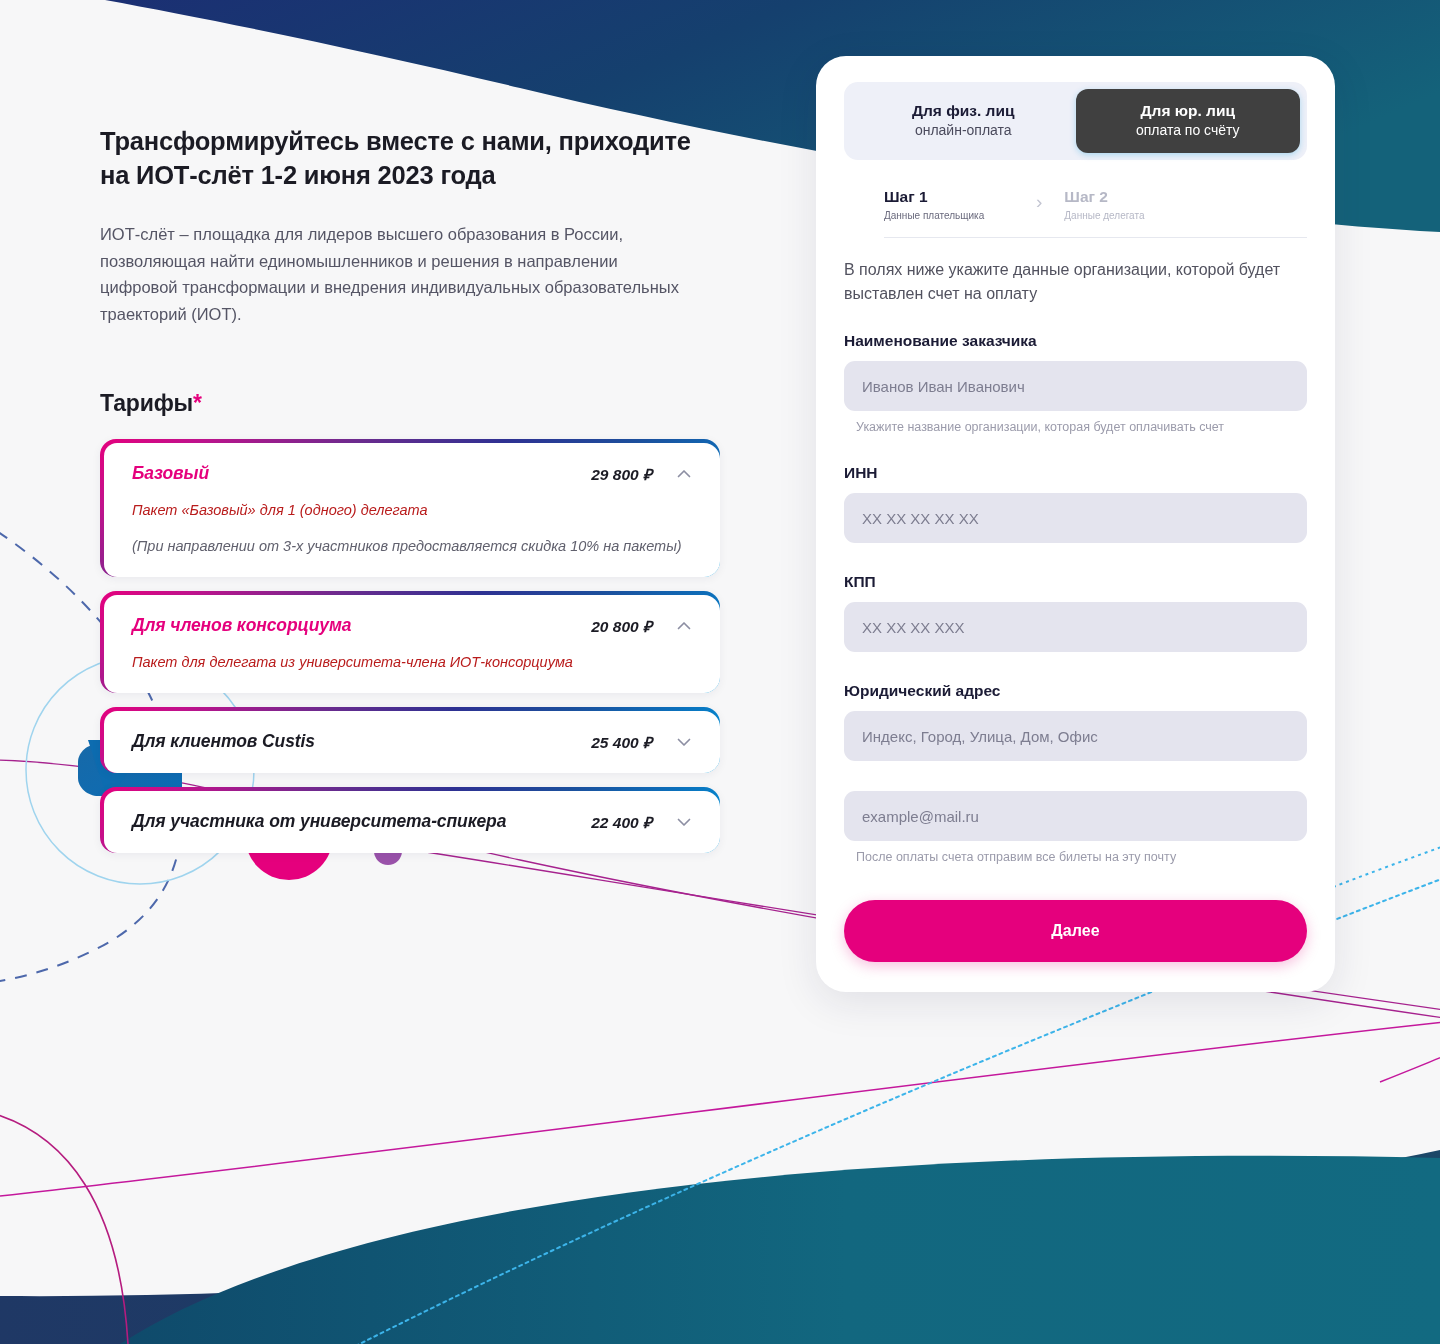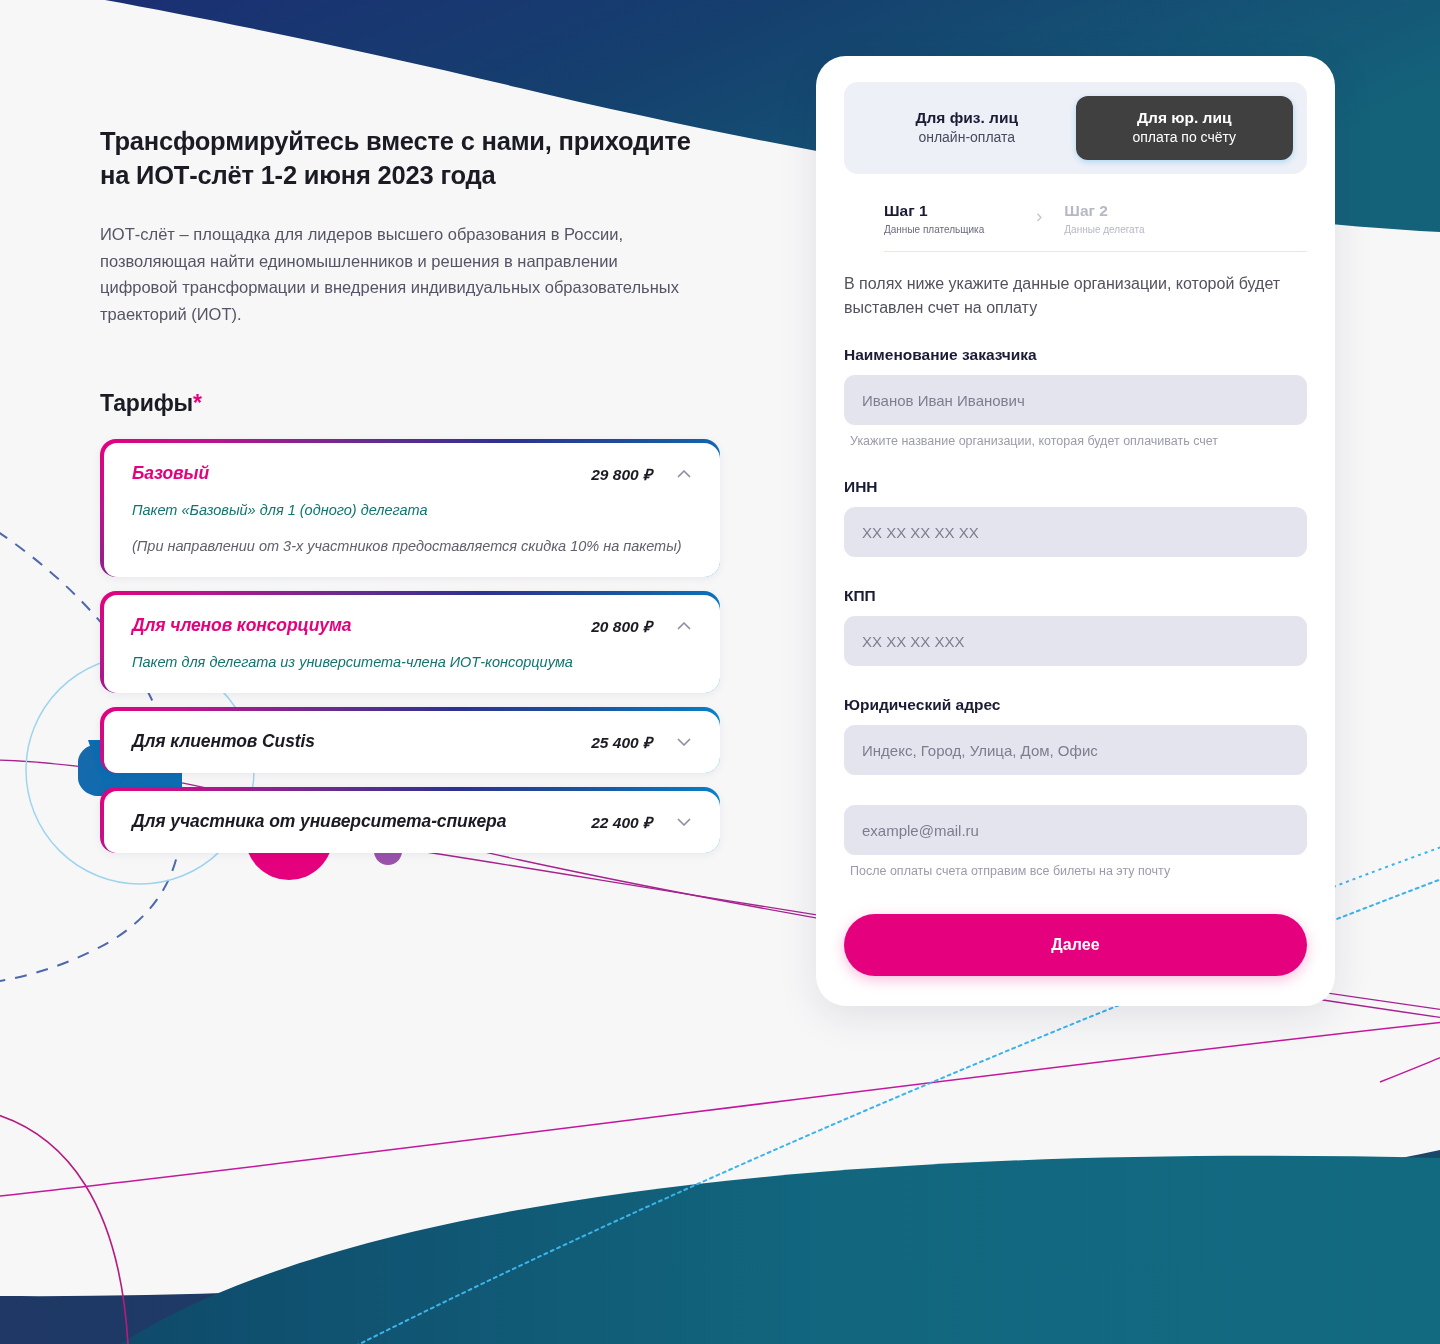--- a/index.html
+++ b/index.html
@@ -36,32 +36,32 @@
   .tariff-inner{
     background:#ffffff;border-radius:13px 16px 16px 13px;
     padding:20px 26px 20px 28px;
   }
   .tariff-row{display:flex;align-items:center;justify-content:space-between;}
   .tariff-name{font-size:17.5px;font-weight:bold;color:#1b1b24;letter-spacing:-0.1px;}
   .tariff-card.highlight .tariff-name{color:#e5007d;}
   .tariff-right{display:flex;align-items:center;gap:22px;}
   .tariff-price{font-size:15.5px;font-weight:bold;color:#1b1b24;white-space:nowrap;}
   .chev{width:20px;height:20px;display:block;}
-  .tariff-desc{font-size:14.5px;color:#0f766e;margin-top:15px;line-height:1.45;}
+  .tariff-desc{font-size:14.5px;color:#b91c1c;margin-top:15px;line-height:1.45;}
   .tariff-note{font-size:14.5px;color:#61616e;margin-top:15px;line-height:1.45;}
 
   
   .panel{
     position:absolute;left:816px;top:56px;width:519px;
     background:#fff;border-radius:30px;
     box-shadow:0 10px 40px rgba(25,30,70,.10);
     padding:26px 28px 30px 28px;box-sizing:border-box;z-index:10;
   }
   .seg{
-    display:flex;background:#eef0f8;border-radius:14px;padding:14px;margin-bottom:22px;
+    display:flex;background:#eef0f8;border-radius:14px;padding:7px;margin-bottom:22px;
   }
   .seg-btn{
     flex:1;text-align:center;padding:12px 4px 13px;border-radius:12px;
     cursor:pointer;user-select:none;
   }
   .seg-btn .t1{font-size:15.5px;font-weight:bold;color:#1b1b35;line-height:1.25;}
   .seg-btn .t2{font-size:14px;color:#4a4a5c;line-height:1.35;margin-top:1px;}
   .seg-btn.active{background:#404040;box-shadow:0 2px 6px rgba(18,159,223,.3);}
   .seg-btn.active .t1,.seg-btn.active .t2{color:#fff;}
 
@@ -74,21 +74,21 @@
   .step-sep{margin:4px 22px 0 2px;color:#c3c5d2;font-size:19px;line-height:1;}
 
   .panel-note{font-size:16px;color:#52525f;line-height:1.5;margin:20px 0 26px 0;}
 
   .field{margin-bottom:4px;}
   .field-label{font-size:15.5px;font-weight:bold;color:#1b1b35;margin-bottom:11px;}
   .field-input{
     background:#e4e4ee;border-radius:11px;height:50px;display:flex;align-items:center;
     padding:0 18px;box-sizing:border-box;font-size:15px;color:#7d7d90;cursor:text;
   }
-  .field-hint{font-size:12.5px;color:#9b9bab;margin:9px 0 0 6px;}
+  .field-hint{font-size:12.5px;color:#9b9bab;margin:9px 0 0 12px;}
   .spacer{height:26px;}
 
   .submit-btn{
     margin-top:32px;width:100%;height:62px;border:none;border-radius:32px;
     background:#e5007d;color:#fff;font-size:16px;font-weight:bold;
     font-family:"Liberation Sans", sans-serif;cursor:pointer;letter-spacing:.1px;
     box-shadow:0 4px 14px rgba(229,0,125,.25);
   }
 </style>
 </head>

